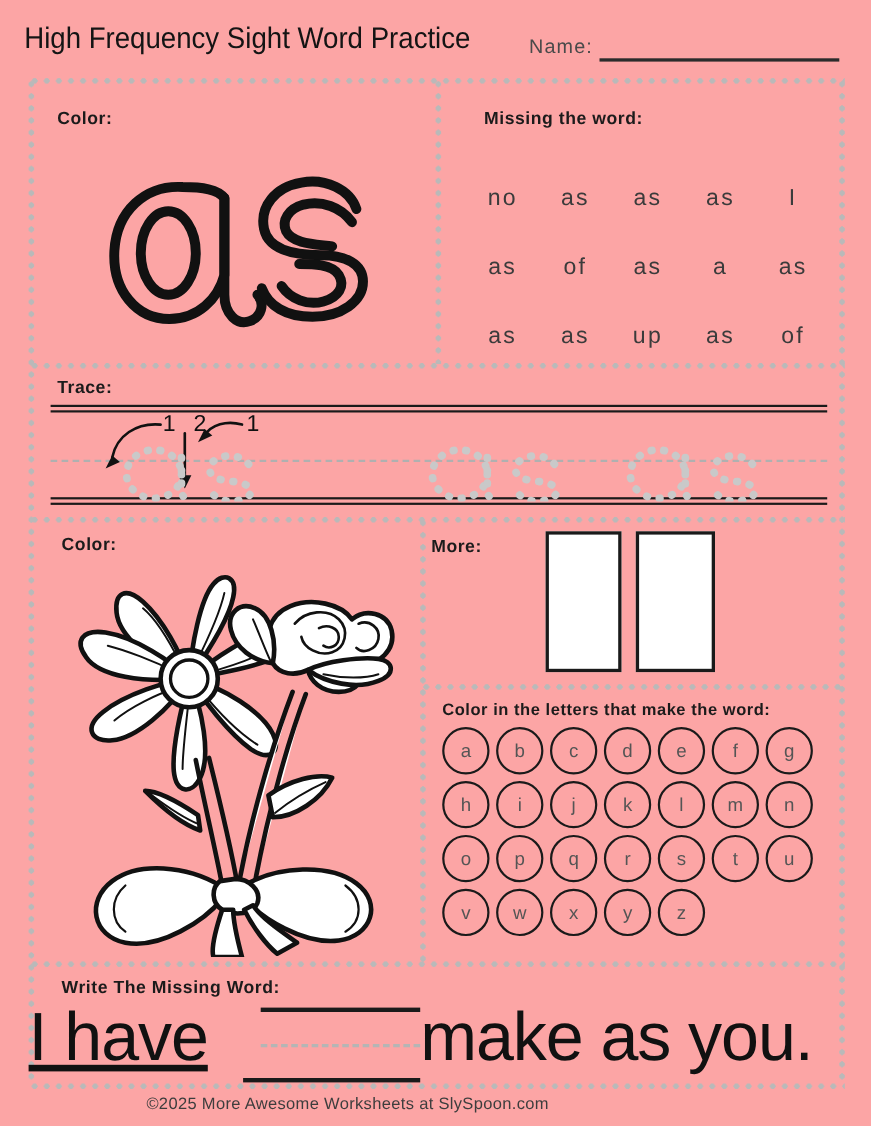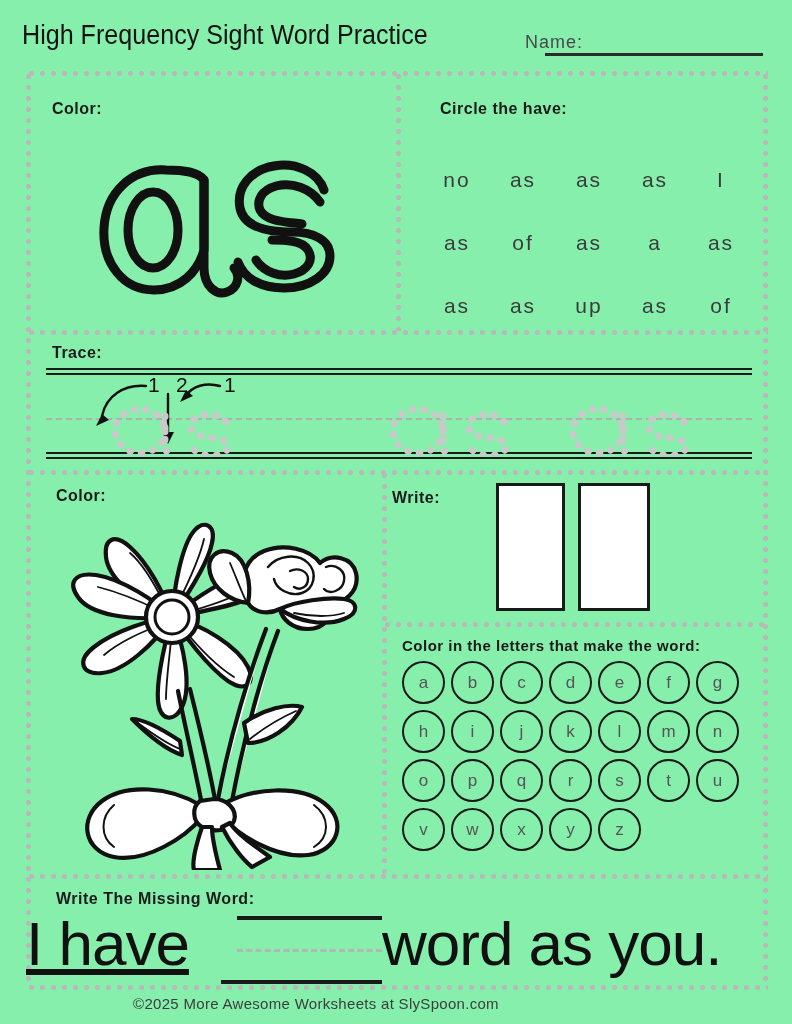--- a/index.html
+++ b/index.html
@@ -5,21 +5,21 @@
   * { box-sizing: border-box; margin: 0; padding: 0; }
   html, body {
     width: 792px; height: 1024px;
     background: #ffffff;
     font-family: "Liberation Sans", sans-serif;
     overflow: hidden;
   }
   #page {
     position: relative;
     width: 792px; height: 1024px;
-    background: #86efac;
+    background: #fca5a5;
   }
 
   
   .dot-h {
     position: absolute;
     height: 5px;
     background-image: radial-gradient(circle, #b9b9b9 42%, rgba(0,0,0,0) 45%);
     background-size: 11px 5px;
     background-repeat: repeat-x;
     background-position: left center;
@@ -45,21 +45,20 @@
     transform-origin: left center;
     white-space: nowrap;
   }
   #name-label {
     position: absolute;
     left: 481px; top: 32px;
     font-size: 18px;
     color: #4a4a4a;
     font-family: "Liberation Sans", sans-serif;
     letter-spacing: 1px;
-    margin-left: 44px;
   }
   #name-line {
     position: absolute;
     left: 545px; top: 53px;
     width: 218px; height: 3px;
     background: #2b2b2b;
   }
 
   
   .sec-label {
@@ -209,21 +208,21 @@
                C 236 48, 218 42, 202 46
                C 188 50, 182 60, 186 70
                C 192 82, 214 82, 228 84"></path>
       <path d="M182 120
                C 190 132, 206 138, 220 134
                C 234 130, 240 120, 234 110
                C 228 100, 210 100, 198 100"></path>
     </g>
   </svg>
 
-  <div class="sec-label" style="left:440px; top:100px;">Circle the have:</div>
+  <div class="sec-label" style="left:440px; top:100px;">Missing the word:</div>
   <div id="word-grid">
       <div class="wg-row">
         <div class="wg-cell">no</div>
         <div class="wg-cell">as</div>
         <div class="wg-cell">as</div>
         <div class="wg-cell">as</div>
         <div class="wg-cell">I</div>
       </div>
       <div class="wg-row">
         <div class="wg-cell">as</div>
@@ -351,21 +350,21 @@
         <path d="M262 300 C 278 312, 278 332, 262 342"></path>
       </g>
 
       <path d="M148 296 C 140 302, 140 316, 150 322 C 162 328, 178 326, 182 316 C 186 304, 174 294, 162 294 Z"></path>
 
       <path d="M150 322 C 144 340, 140 358, 142 365 L 168 365 C 164 350, 160 334, 160 322 Z"></path>
       <path d="M170 322 C 178 338, 190 354, 200 362 L 218 352 C 204 342, 186 330, 178 318 Z"></path>
     </g>
   </svg>
 
-  <div class="sec-label" style="left:392px; top:489px;">Write:</div>
+  <div class="sec-label" style="left:392px; top:489px;">More:</div>
   <div class="write-box" style="left:496px; top:483px; width:69px; height:128px;"></div>
   <div class="write-box" style="left:578px; top:483px; width:72px; height:128px;"></div>
 
   <div class="sec-label" style="left:402px; top:637px; font-size:15px;text-align:right;">Color in the letters that make the word:</div>
   <div id="alpha-grid">
       <div class="alpha-row">
         <div class="alpha-cell">
           <div class="alpha-circle">a</div>
         </div>
         <div class="alpha-cell">
@@ -452,17 +451,17 @@
       </div>
     </div>
 
   <div class="sec-label" style="left:56px; top:890px;">Write The Missing Word:</div>
 
   <div id="sentence">
     <span class="sent-text" style="left:0px;text-decoration:underline;">I have</span>
     <div id="blank-top"></div>
     <div id="blank-mid"></div>
     <div id="blank-bot"></div>
-    <span class="sent-text" style="left:356px;">word as you.</span>
+    <span class="sent-text" style="left:356px;">make as you.</span>
   </div>
 
   <div id="footer">©2025 More Awesome Worksheets at SlySpoon.com</div>
 </div>
 
 </body></html>

